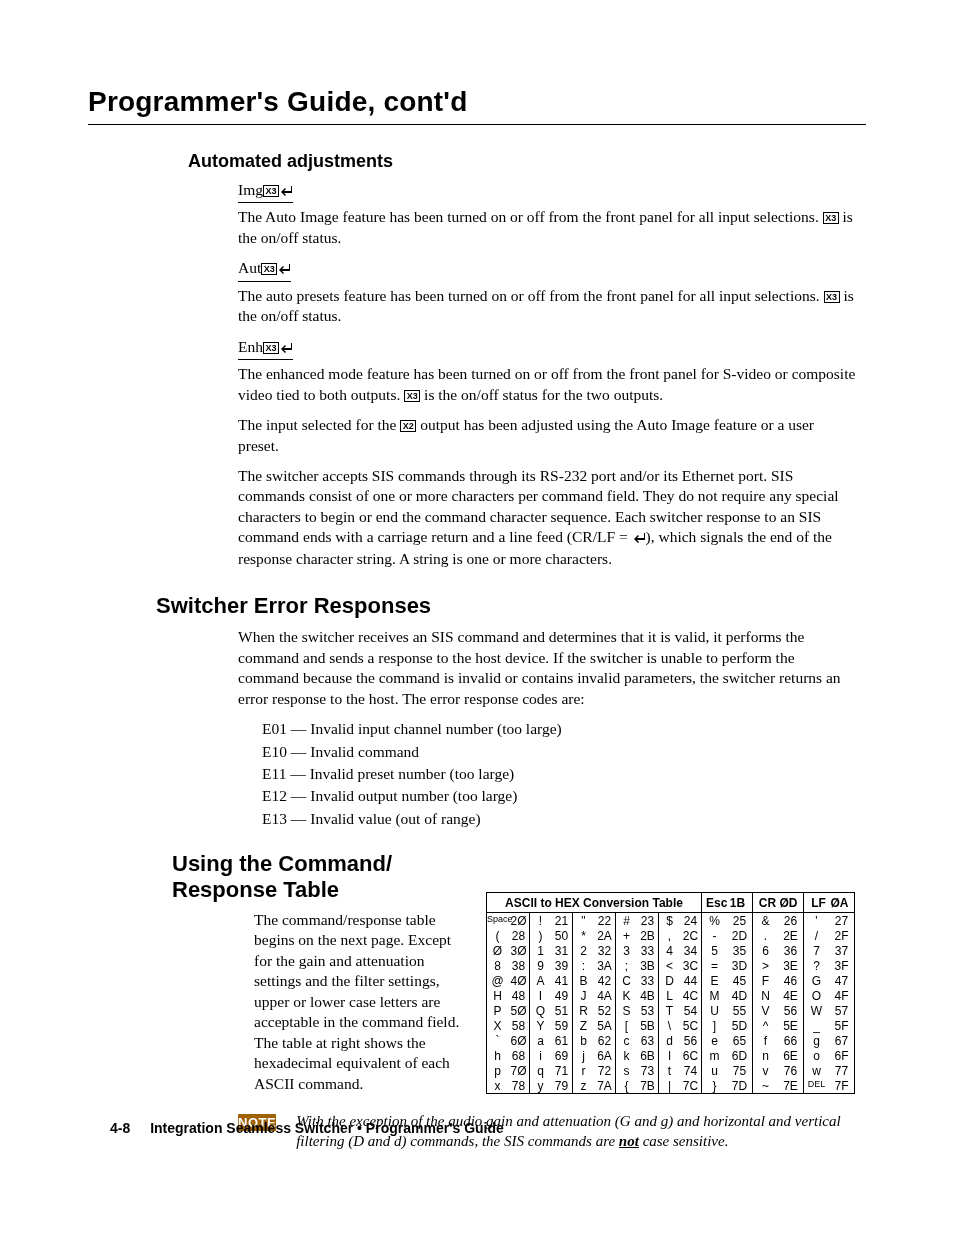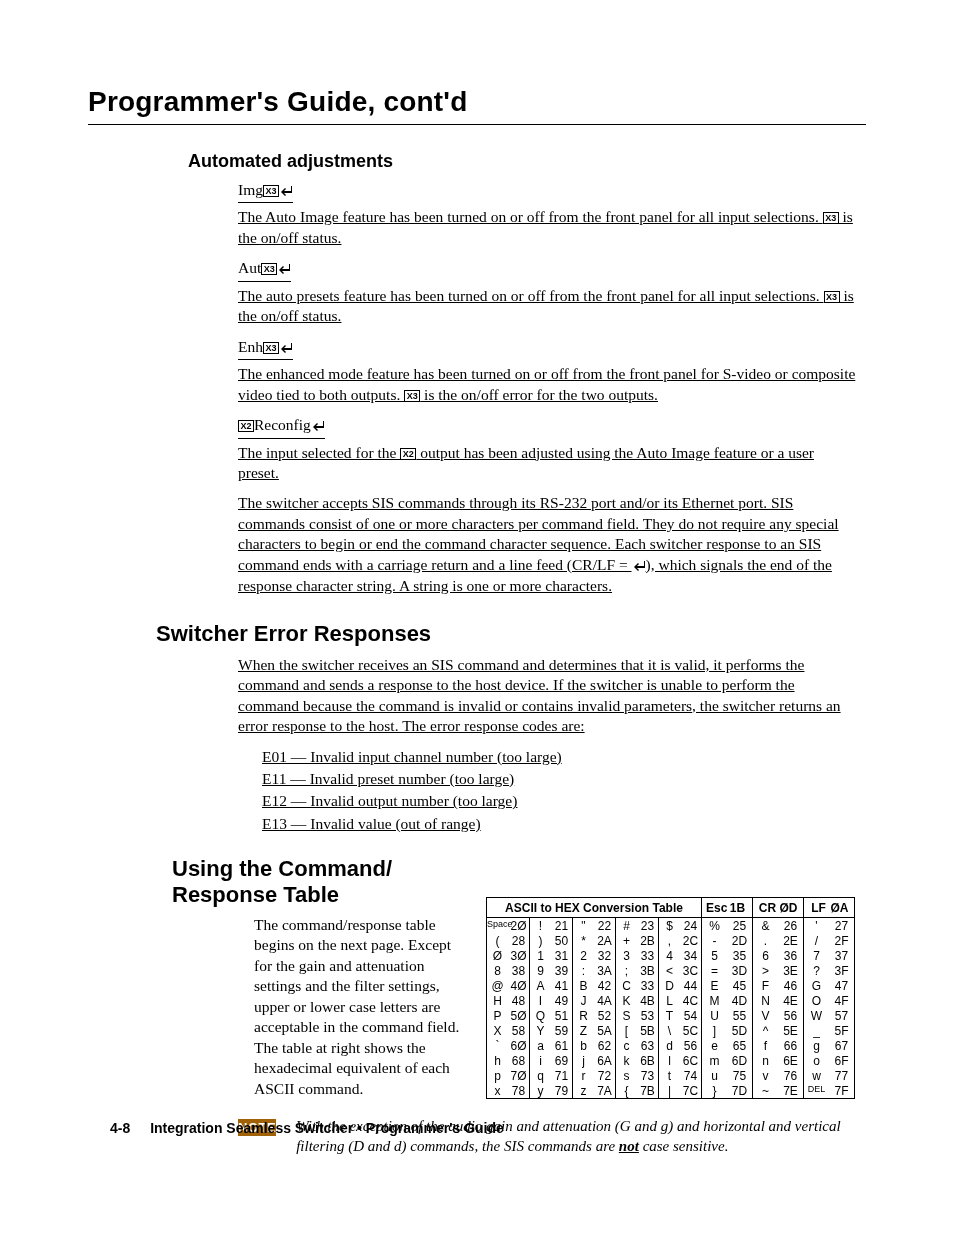--- a/index.html
+++ b/index.html
@@ -37,21 +37,20 @@
   .h3 {
     font-family: "Trebuchet MS", "Segoe UI", Arial, sans-serif;
     font-weight: 700;
     font-size: 18px;
     margin: 0 0 8px 100px;
   }
   .body-block {
     margin: 0 8px 0 150px;
     font-size: 15.5px;
     line-height: 1.32;
-    text-decoration: underline;
   }
   .body-block p { margin: 0 0 10px 0; }
   .cmd-label {
     display: inline-block;
     border-bottom: 1px solid #000;
     padding-bottom: 1px;
     margin-bottom: 4px;
   }
   .x3 {
     display: inline-block;
@@ -192,43 +191,37 @@
     </div>
     <p><span>The auto presets feature has been turned on or off from the front panel for all input selections.  </span><span class="x3">X3</span><span> is the on/off status.</span></p>
 
     <div>
       <span class="cmd-label">
         <span>Enh</span><span class="x3">X3</span><span class="ret"><svg class="ret-svg" viewBox="0 0 12 11">
               <path d="M10 1v5H3l2-2-1-1L0 7l4 4 1-1-2-2h8V1z" fill="#000"></path>
             </svg></span>
       </span>
     </div>
-    <p><span>The enhanced mode feature has been turned on or off from the front panel for S-video or composite video tied to both outputs.  </span><span class="x3">X3</span><span> is the on/off error for the two outputs.</span></p>
-
-    <div>
-      <span class="cmd-label">
-        <span class="x3">X2</span><span>Reconfig</span><span class="ret"><svg class="ret-svg" viewBox="0 0 12 11">
-              <path d="M10 1v5H3l2-2-1-1L0 7l4 4 1-1-2-2h8V1z" fill="#000"></path>
-            </svg></span>
-      </span>
-    </div>
+    <p><span>The enhanced mode feature has been turned on or off from the front panel for S-video or composite video tied to both outputs.  </span><span class="x3">X3</span><span> is the on/off status for the two outputs.</span></p>
+
     <p><span>The input selected for the </span><span class="x3">X2</span><span> output has been adjusted using the Auto Image feature or a user preset.</span></p>
   </div>
 
   <div class="body-block">
     <p><span>The switcher accepts SIS commands through its RS-232 port and/or its Ethernet port.  SIS commands consist of one or more characters per command field.  They do not require any special characters to begin or end the command character sequence.  Each switcher response to an SIS command ends with a carriage return and a line feed (CR/LF = </span><span class="ret"><svg class="ret-svg" viewBox="0 0 12 11">
             <path d="M10 1v5H3l2-2-1-1L0 7l4 4 1-1-2-2h8V1z" fill="#000"></path>
           </svg></span><span>), which signals the end of the response character string.  A string is one or more characters.</span></p>
   </div>
 
   <div class="h2">Switcher Error Responses</div>
   <div class="body-block">
     <p>When the switcher receives an SIS command and determines that it is valid, it performs the command and sends a response to the host device.  If the switcher is unable to perform the command because the command is invalid or contains invalid parameters, the switcher returns an error response to the host.  The error response codes are:</p>
     <div class="indent-list">
       <div>E01 — Invalid input channel number (too large)</div>
+      <div>E10 — Invalid command</div>
       <div>E11 — Invalid preset number (too large)</div>
       <div>E12 — Invalid output number (too large)</div>
       <div>E13 — Invalid value (out of range)</div>
     </div>
   </div>
 
   <div class="two-col" style="margin-top:22px;">
     <div class="left">
       <div class="h2-inline">Using the Command/ Response Table</div>
       <p>The command/response table begins on the next page.  Except for the gain and attenuation settings and the filter settings, upper or lower case letters are acceptable in the command field.  The table at right shows the hexadecimal equivalent of each ASCII command.</p>

